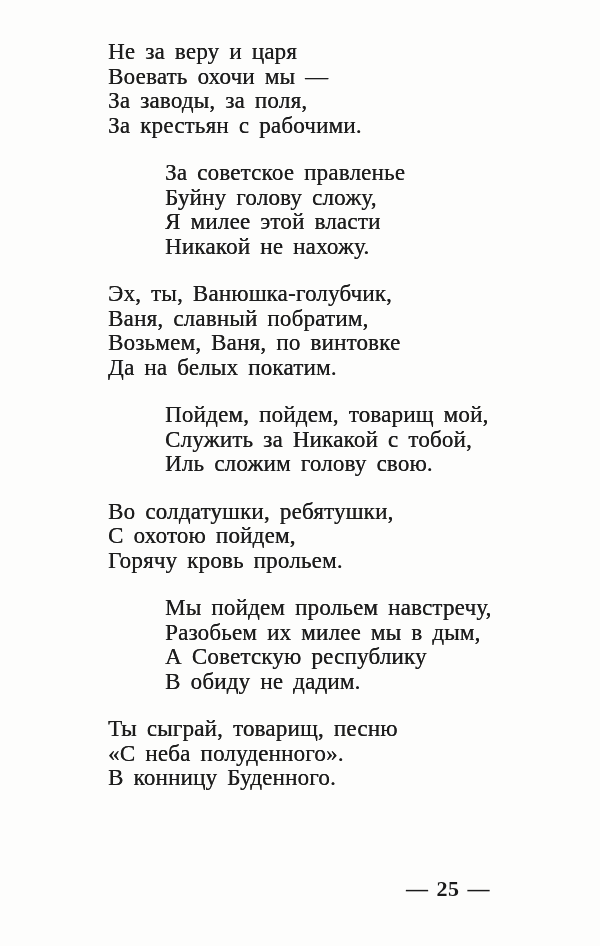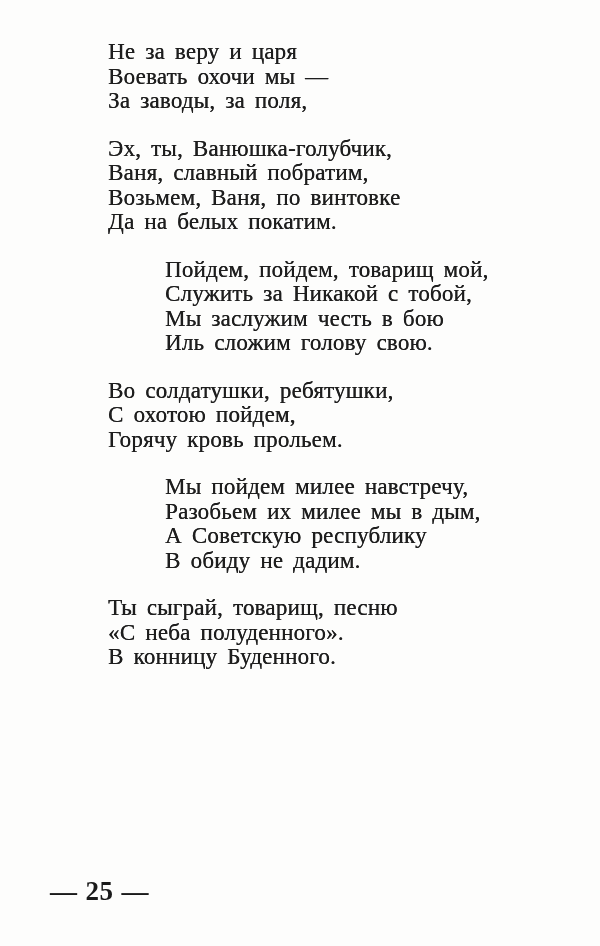--- a/index.html
+++ b/index.html
@@ -33,61 +33,66 @@
     letter-spacing: 0.2px;
     word-spacing: 4px;
     white-space: nowrap;
     text-shadow: 0.3px 0 0 #1e1e1e;
   }
   .footer {
     position: absolute;
     top: 876px;
     left: 0;
     width: 498px;
-    text-align: left;
-    font-size: 27px;
+    text-align: right;
+    font-size: 22px;
     font-weight: bold;
     letter-spacing: 0.5px;
     color: #1a1a1a;
-    padding-left: 42px;
   }
   .footer .dash {
     display: inline-block;
     margin: 0 8px;
   }
 </style>
 </head>
 <body>
 
 <div class="page">
   <div class="poem" id="poem">
       <div class="stanza">
         <div class="line">Не за веру и царя</div>
         <div class="line">Воевать охочи мы —</div>
         <div class="line">За заводы, за поля,</div>
+        <div class="line">За крестьян с рабочими.</div>
+      </div>
+      <div class="stanza indented">
+        <div class="line">За советское правленье</div>
+        <div class="line">Буйну голову сложу,</div>
+        <div class="line">Я милее этой власти</div>
+        <div class="line">Никакой не нахожу.</div>
       </div>
       <div class="stanza">
         <div class="line">Эх, ты, Ванюшка-голубчик,</div>
         <div class="line">Ваня, славный побратим,</div>
         <div class="line">Возьмем, Ваня, по винтовке</div>
         <div class="line">Да на белых покатим.</div>
       </div>
       <div class="stanza indented">
         <div class="line">Пойдем, пойдем, товарищ мой,</div>
         <div class="line">Служить за Никакой с тобой,</div>
-        <div class="line">Мы заслужим честь в бою</div>
         <div class="line">Иль сложим голову свою.</div>
       </div>
       <div class="stanza">
         <div class="line">Во солдатушки, ребятушки,</div>
         <div class="line">С охотою пойдем,</div>
         <div class="line">Горячу кровь прольем.</div>
       </div>
       <div class="stanza indented">
-        <div class="line">Мы пойдем милее навстречу,</div>
+        <div class="line">Мы пойдем прольем навстречу,</div>
         <div class="line">Разобьем их милее мы в дым,</div>
         <div class="line">А Советскую республику</div>
         <div class="line">В обиду не дадим.</div>
       </div>
       <div class="stanza">
         <div class="line">Ты сыграй, товарищ, песню</div>
         <div class="line">«С неба полуденного».</div>
         <div class="line">В конницу Буденного.</div>
       </div>
     </div>

